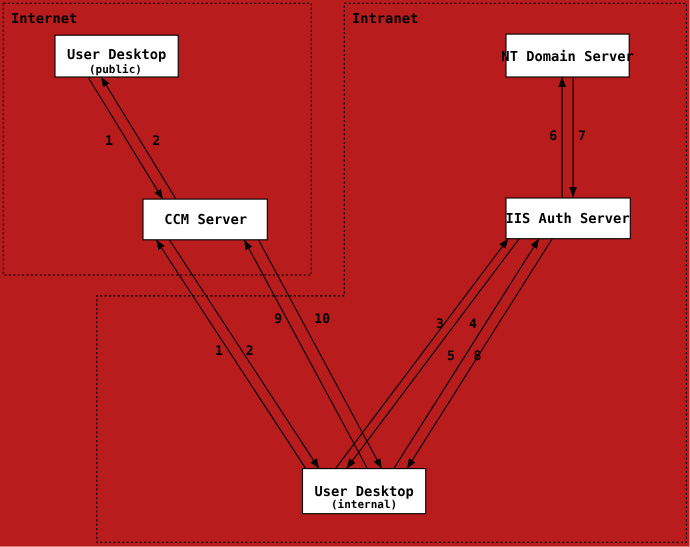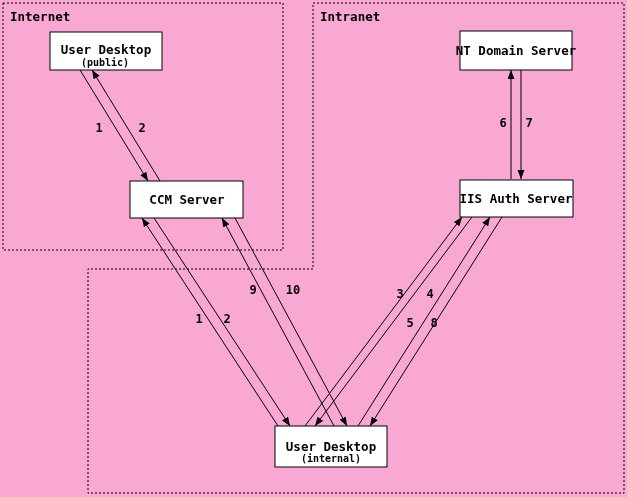--- a/index.html
+++ b/index.html
@@ -4,21 +4,21 @@
 <style>
   html, body {
     margin: 0;
     padding: 0;
     background: #ffffff;
   }
   .stage {
     position: relative;
     width: 627px;
     height: 497px;
-    background: #f9a8d4;
+    background: #b91c1c;
     overflow: hidden;
   }
   svg {
     display: block;
     font-family: "DejaVu Sans Mono", "Liberation Mono", monospace;
   }
   .zone-boundary {
     fill: none;
     stroke: #000000;
     stroke-width: 1;

